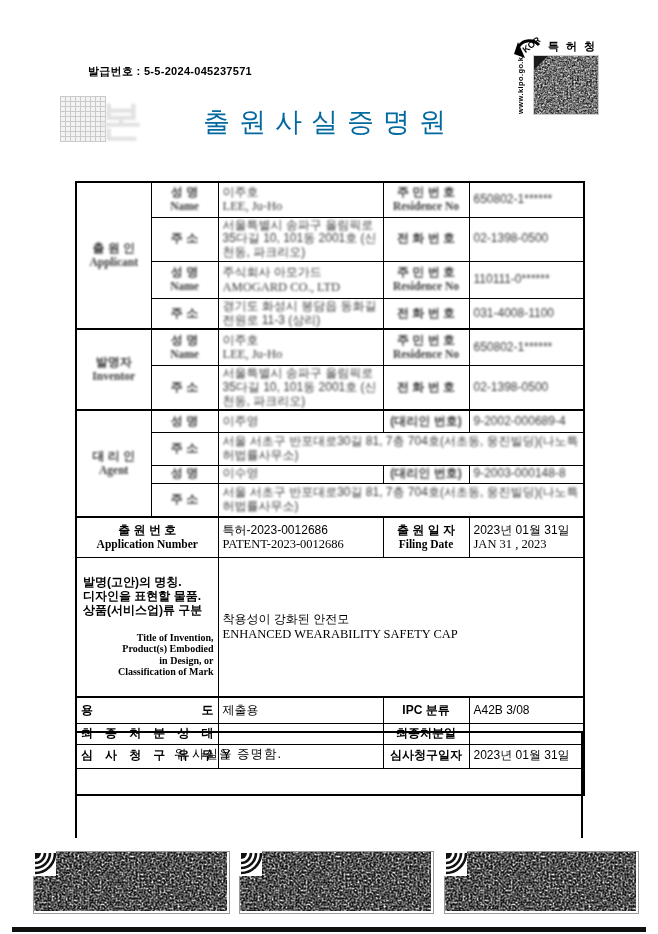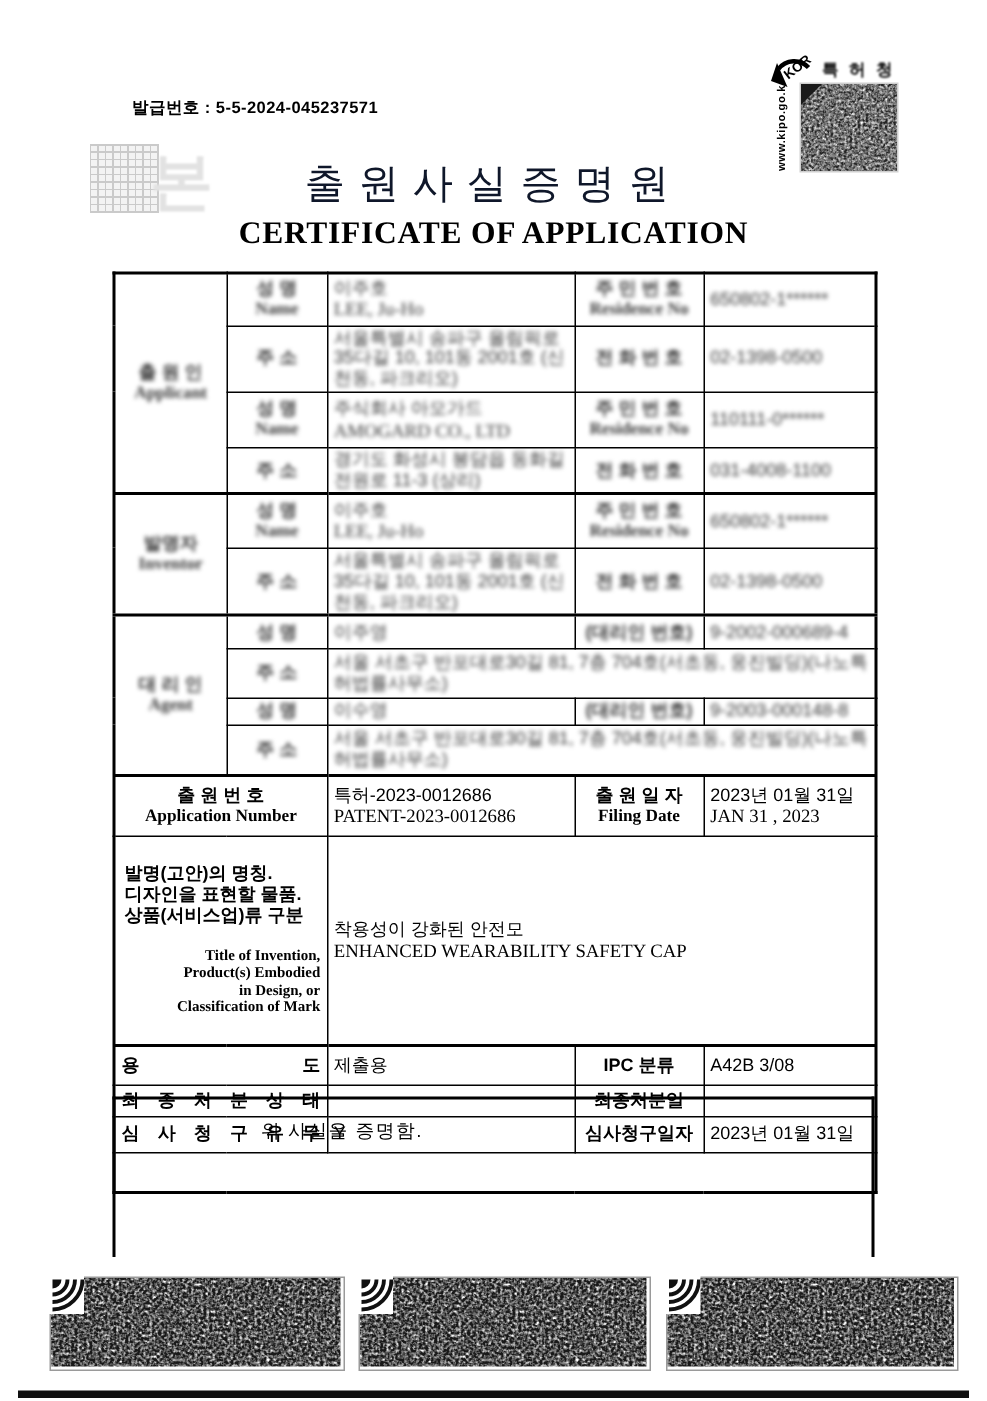--- a/index.html
+++ b/index.html
@@ -17,21 +17,21 @@
     position:absolute;left:0;top:0;width:46px;height:46px;opacity:.75;
     background-color:#efefef;
     background-image:repeating-linear-gradient(0deg,#b9b9b9 0 1px,transparent 1px 5px),
                      repeating-linear-gradient(90deg,#b9b9b9 0 1px,transparent 1px 5px);
   }
   .stamp-char{
     position:absolute;left:40px;top:-3px;font-size:42px;font-weight:bold;color:#e2e2e2;
     filter:blur(0.8px);
   }
   .title-wrap{left:75px;top:104px;width:508px;text-align:center;}
-  .title-ko{font-size:27px;letter-spacing:9px;font-weight:500;color:#0f172a;}
+  .title-ko{font-size:27px;letter-spacing:9px;font-weight:500;color:#0369a1;}
   .title-en{font-family:"Liberation Serif",serif;font-size:21px;font-weight:bold;letter-spacing:.5px;margin-top:3px;}
 
   
   .kipo-agency{left:548px;top:39px;font-size:11px;font-weight:bold;letter-spacing:7px;filter:blur(0.7px);}
   .kipo-site{
     left:516px;top:56px;height:58px;font-size:7.5px;font-weight:bold;letter-spacing:.4px;
     writing-mode:vertical-rl;transform:rotate(180deg);
   }
   .qr{left:533px;top:55px;width:64px;height:58px;border:1px solid #cfcfcf;}
   .kor-arc{left:512px;top:36px;}
@@ -105,21 +105,20 @@
     </filter>
     <rect width="64" height="58" fill="#fff"></rect>
     <rect width="64" height="58" filter="url(#qnoise)" opacity="0.85"></rect>
     <polygon points="0,0 14,0 0,14" fill="#1a1a1a"></polygon>
   </svg>
 </div>
 <div class="abs kipo-site">www.kipo.go.kr</div>
 
 <div class="abs title-wrap">
   <div class="title-ko">출원사실증명원</div>
-  <div class="title-en">CERTIFICATE OF APPLICATION</div>
 </div>
 
 <table class="cert">
   <colgroup>
       <col style="width:75px">
       <col style="width:67px">
       <col style="width:165px">
       <col style="width:86px">
       <col style="width:115px">
     </colgroup>

